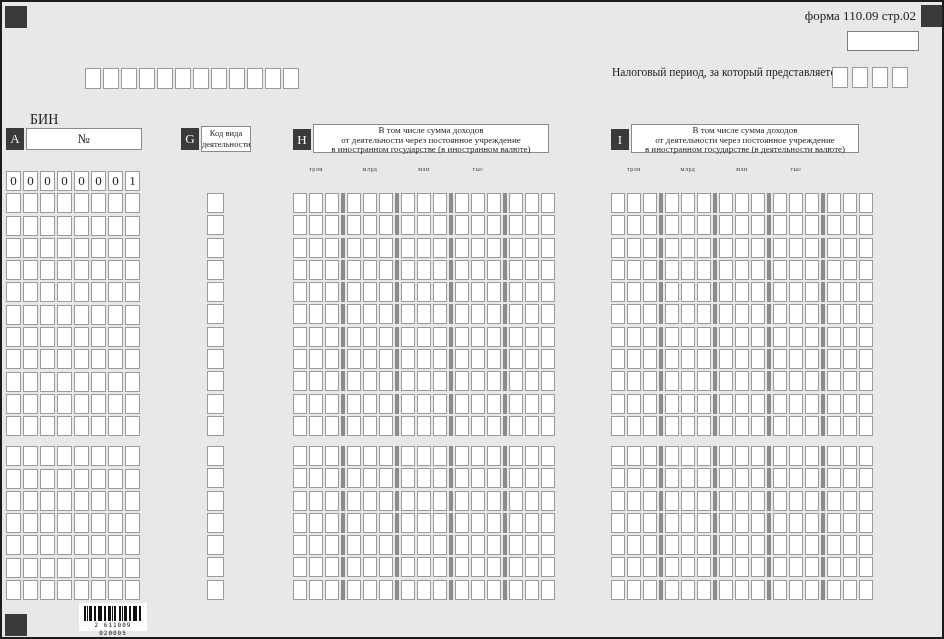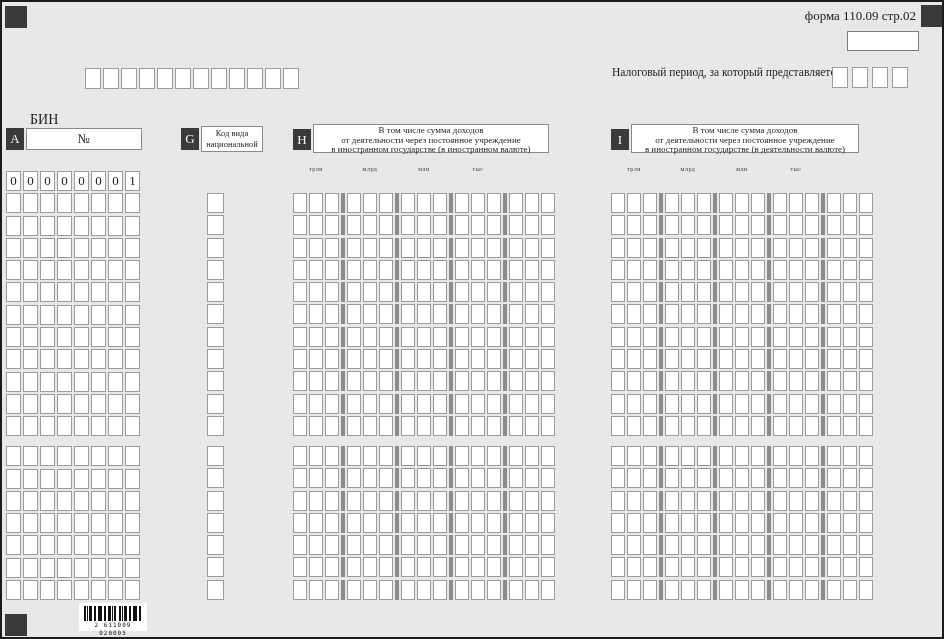--- a/index.html
+++ b/index.html
@@ -15,21 +15,21 @@
   .bin-label{position:absolute; left:28px; top:78px; font-size:14px;margin-top:32px;}
   .bin-cells{position:absolute; left:83px; top:66px; display:flex; gap:2px;}
   .tax-label{position:absolute; left:610px; top:63px; font-size:11.5px; line-height:1.3;}
   .tax-cells{position:absolute; left:830px; top:65px; display:flex; gap:4px;}
   .section-bar{position:absolute; left:0; top:97px; width:100%; height:19px; background:#3a3a3a; color:#f2f2f2; font-size:13px; line-height:19px; text-align:center;}
   .code-box{position:absolute; width:18px; background:#3a3a3a; color:#f5f5f5; font-size:13px; text-align:center;}
   .hdr-box{position:absolute; background:#fff; border:1px solid #8a8a8a; box-sizing:border-box; text-align:center;}
   #a-hdr-code{left:4px; top:126px; height:22px; line-height:22px;}
   #a-hdr-box{left:24px; top:126px; width:116px; height:22px; font-size:13px; line-height:20px;}
   #g-hdr-code{left:179px; top:126px; height:22px; line-height:22px;}
-  #g-hdr-box{left:199px; top:124px; width:62px; height:26px; font-size:8.5px; line-height:1.3; padding-top:1px;}
+  #g-hdr-box{left:199px; top:124px; width:50px; height:26px; font-size:8.5px; line-height:1.3; padding-top:1px;}
   #h-hdr-code{left:291px; top:127px; height:21px; line-height:21px;}
   #h-hdr-box{left:311px; top:122px; width:236px; height:29px; font-size:9px; line-height:1.06; padding-top:1px;}
   #i-hdr-code{left:609px; top:127px; height:21px; line-height:21px;}
   #i-hdr-box{left:629px; top:122px; width:228px; height:29px; font-size:9px; line-height:1.06; padding-top:1px;}
   .scale-row{position:absolute; top:164px; width:262px; height:9px;}
   #h-scale{left:291px;} #i-scale{left:609px;}
   .scale-label{position:absolute; top:0; transform:translateX(-50%); font-size:6px; color:#3d3d3d; letter-spacing:0.5px;}
   .grid-col{position:absolute;}
   #col-a{left:4px; top:169px;} #col-g{left:205px; top:191px;}
   #col-h{left:291px; top:191px;} #col-i{left:609px; top:191px;}
@@ -88,21 +88,21 @@
       <div class="cell tax-cell"></div>
     </div>
 
 
   <div class="code-box" id="a-hdr-code">A</div>
   <div class="hdr-box" id="a-hdr-box">№</div>
 
   <div class="code-box" id="g-hdr-code">G</div>
   <div class="hdr-box" id="g-hdr-box">
     <div>Код вида</div>
-    <div>национальной</div>
+    <div>деятельности</div>
   </div>
 
   <div class="code-box" id="h-hdr-code">H</div>
   <div class="hdr-box" id="h-hdr-box">
     <div>В том числе сумма доходов</div>
     <div>от деятельности через постоянное учреждение</div>
     <div>в иностранном государстве (в иностранном валюте)</div>
   </div>
 
   <div class="code-box" id="i-hdr-code">I</div>

